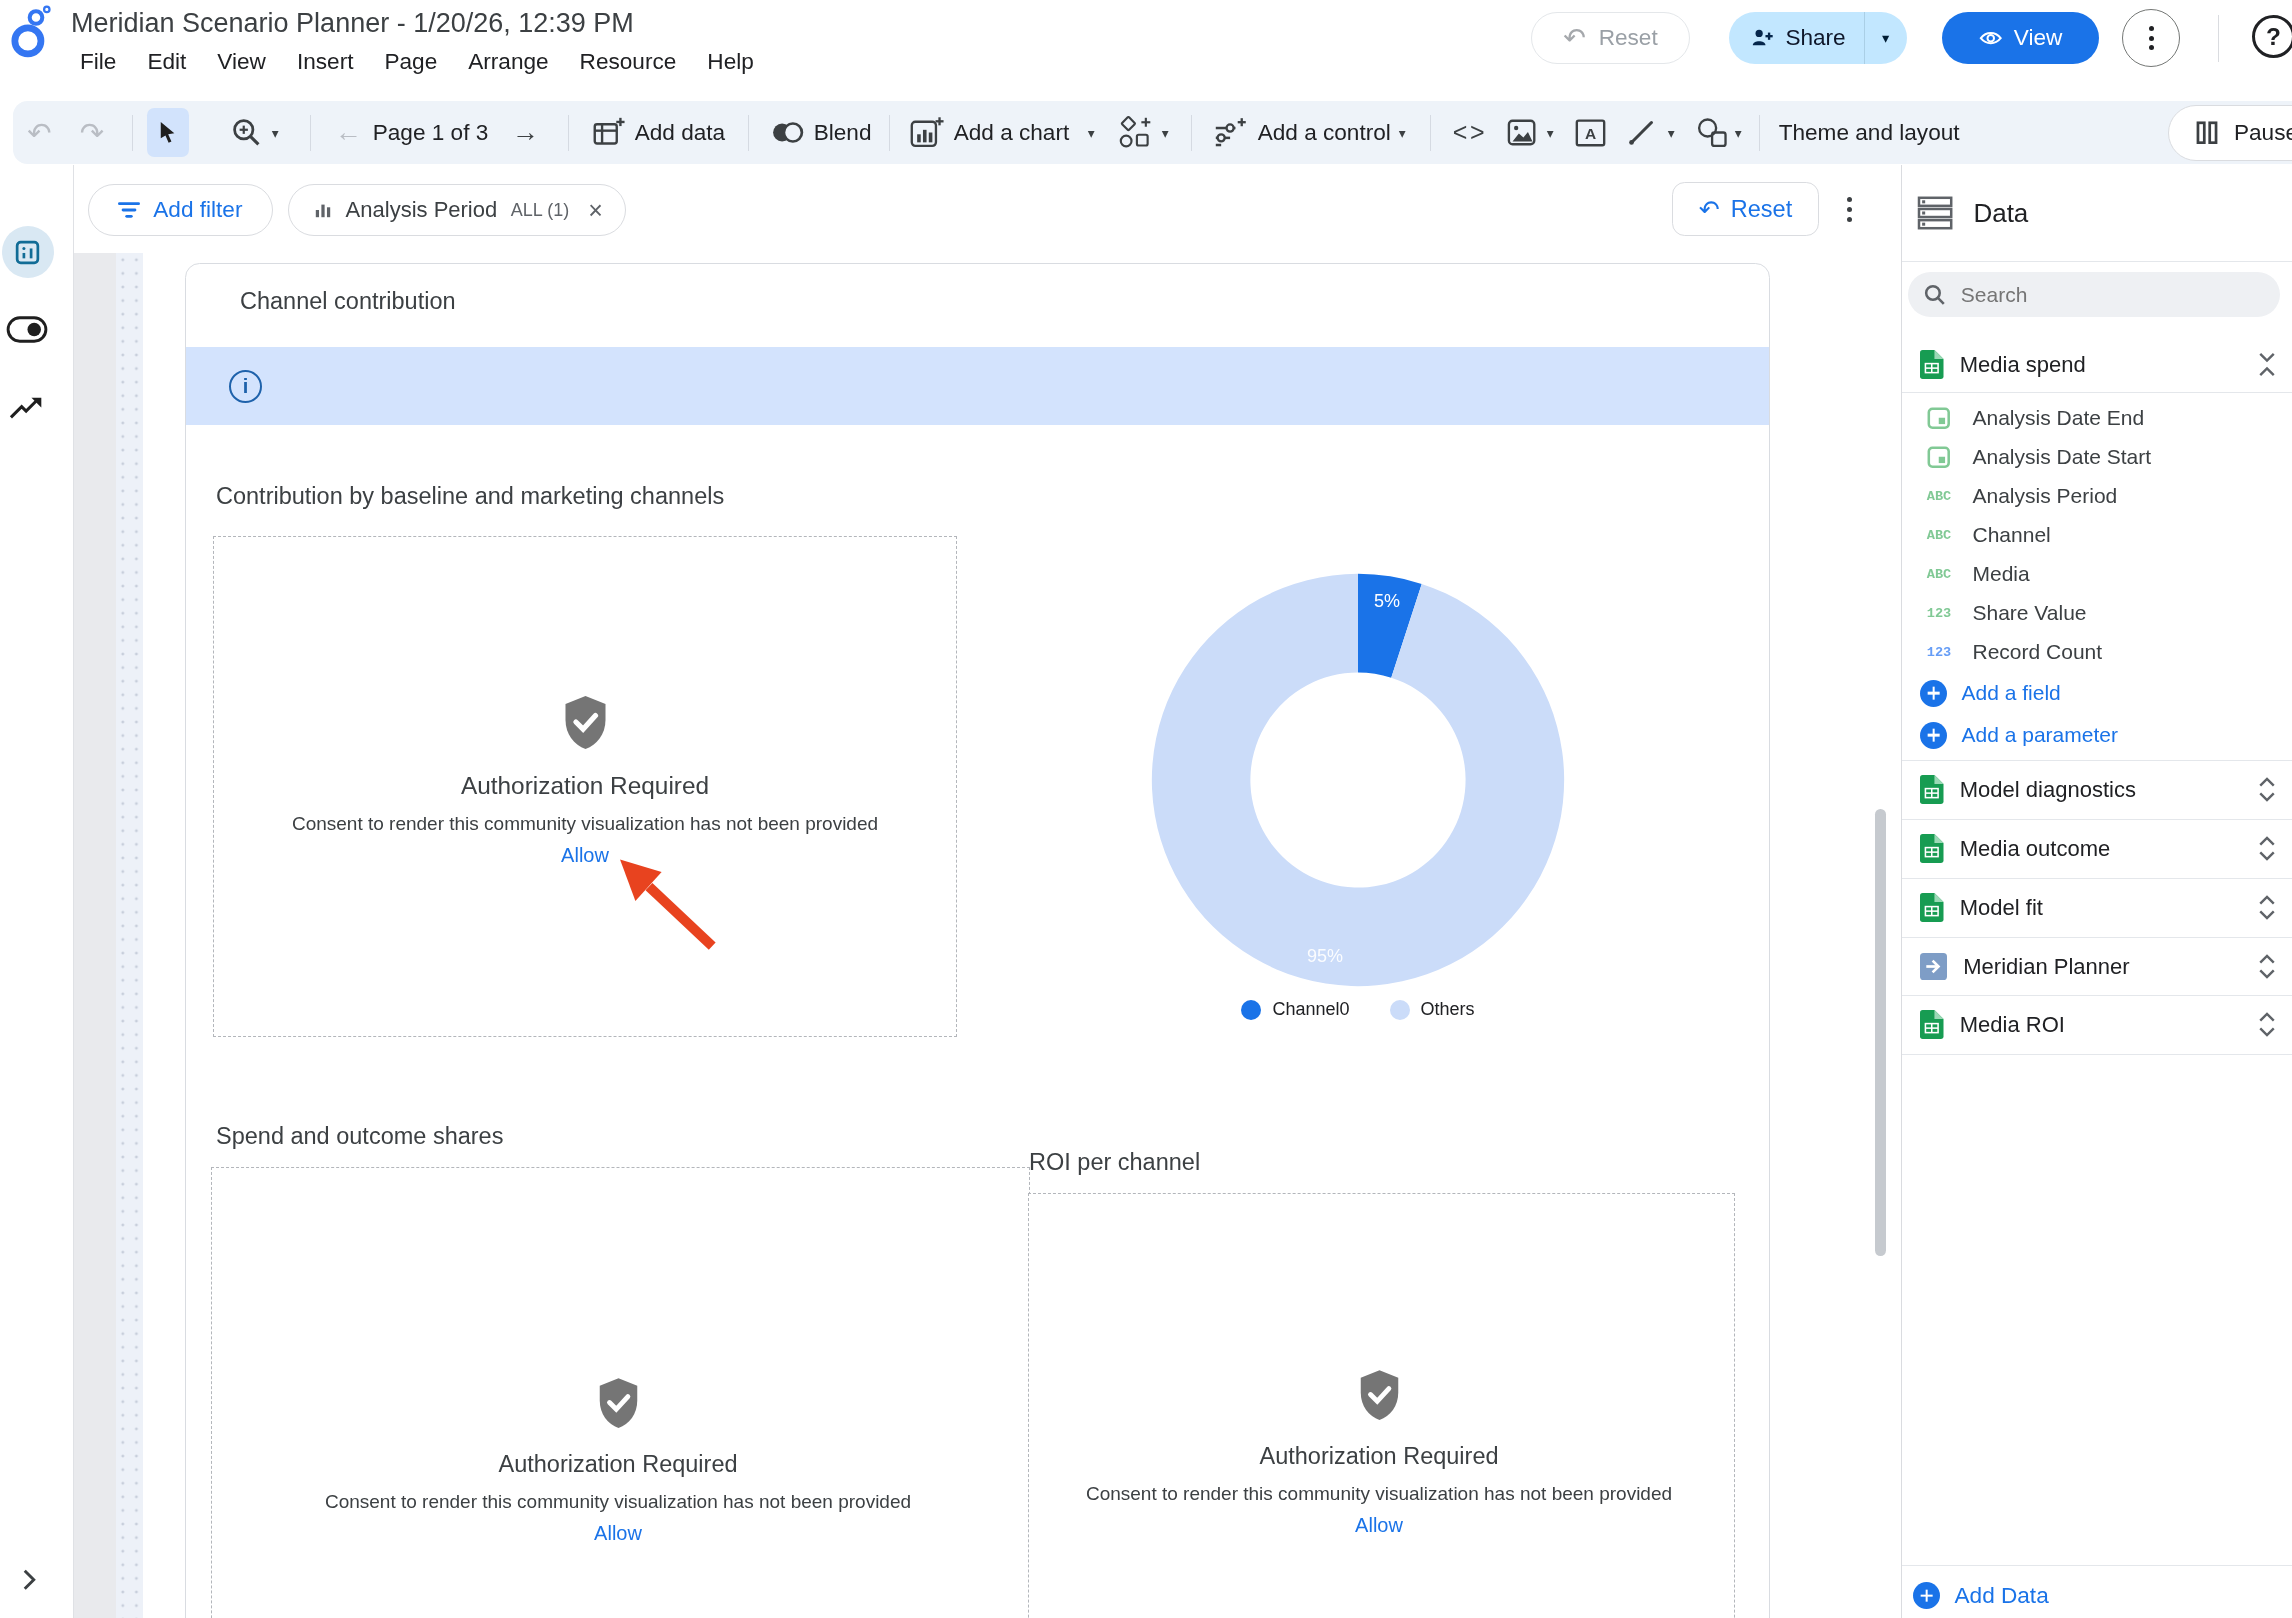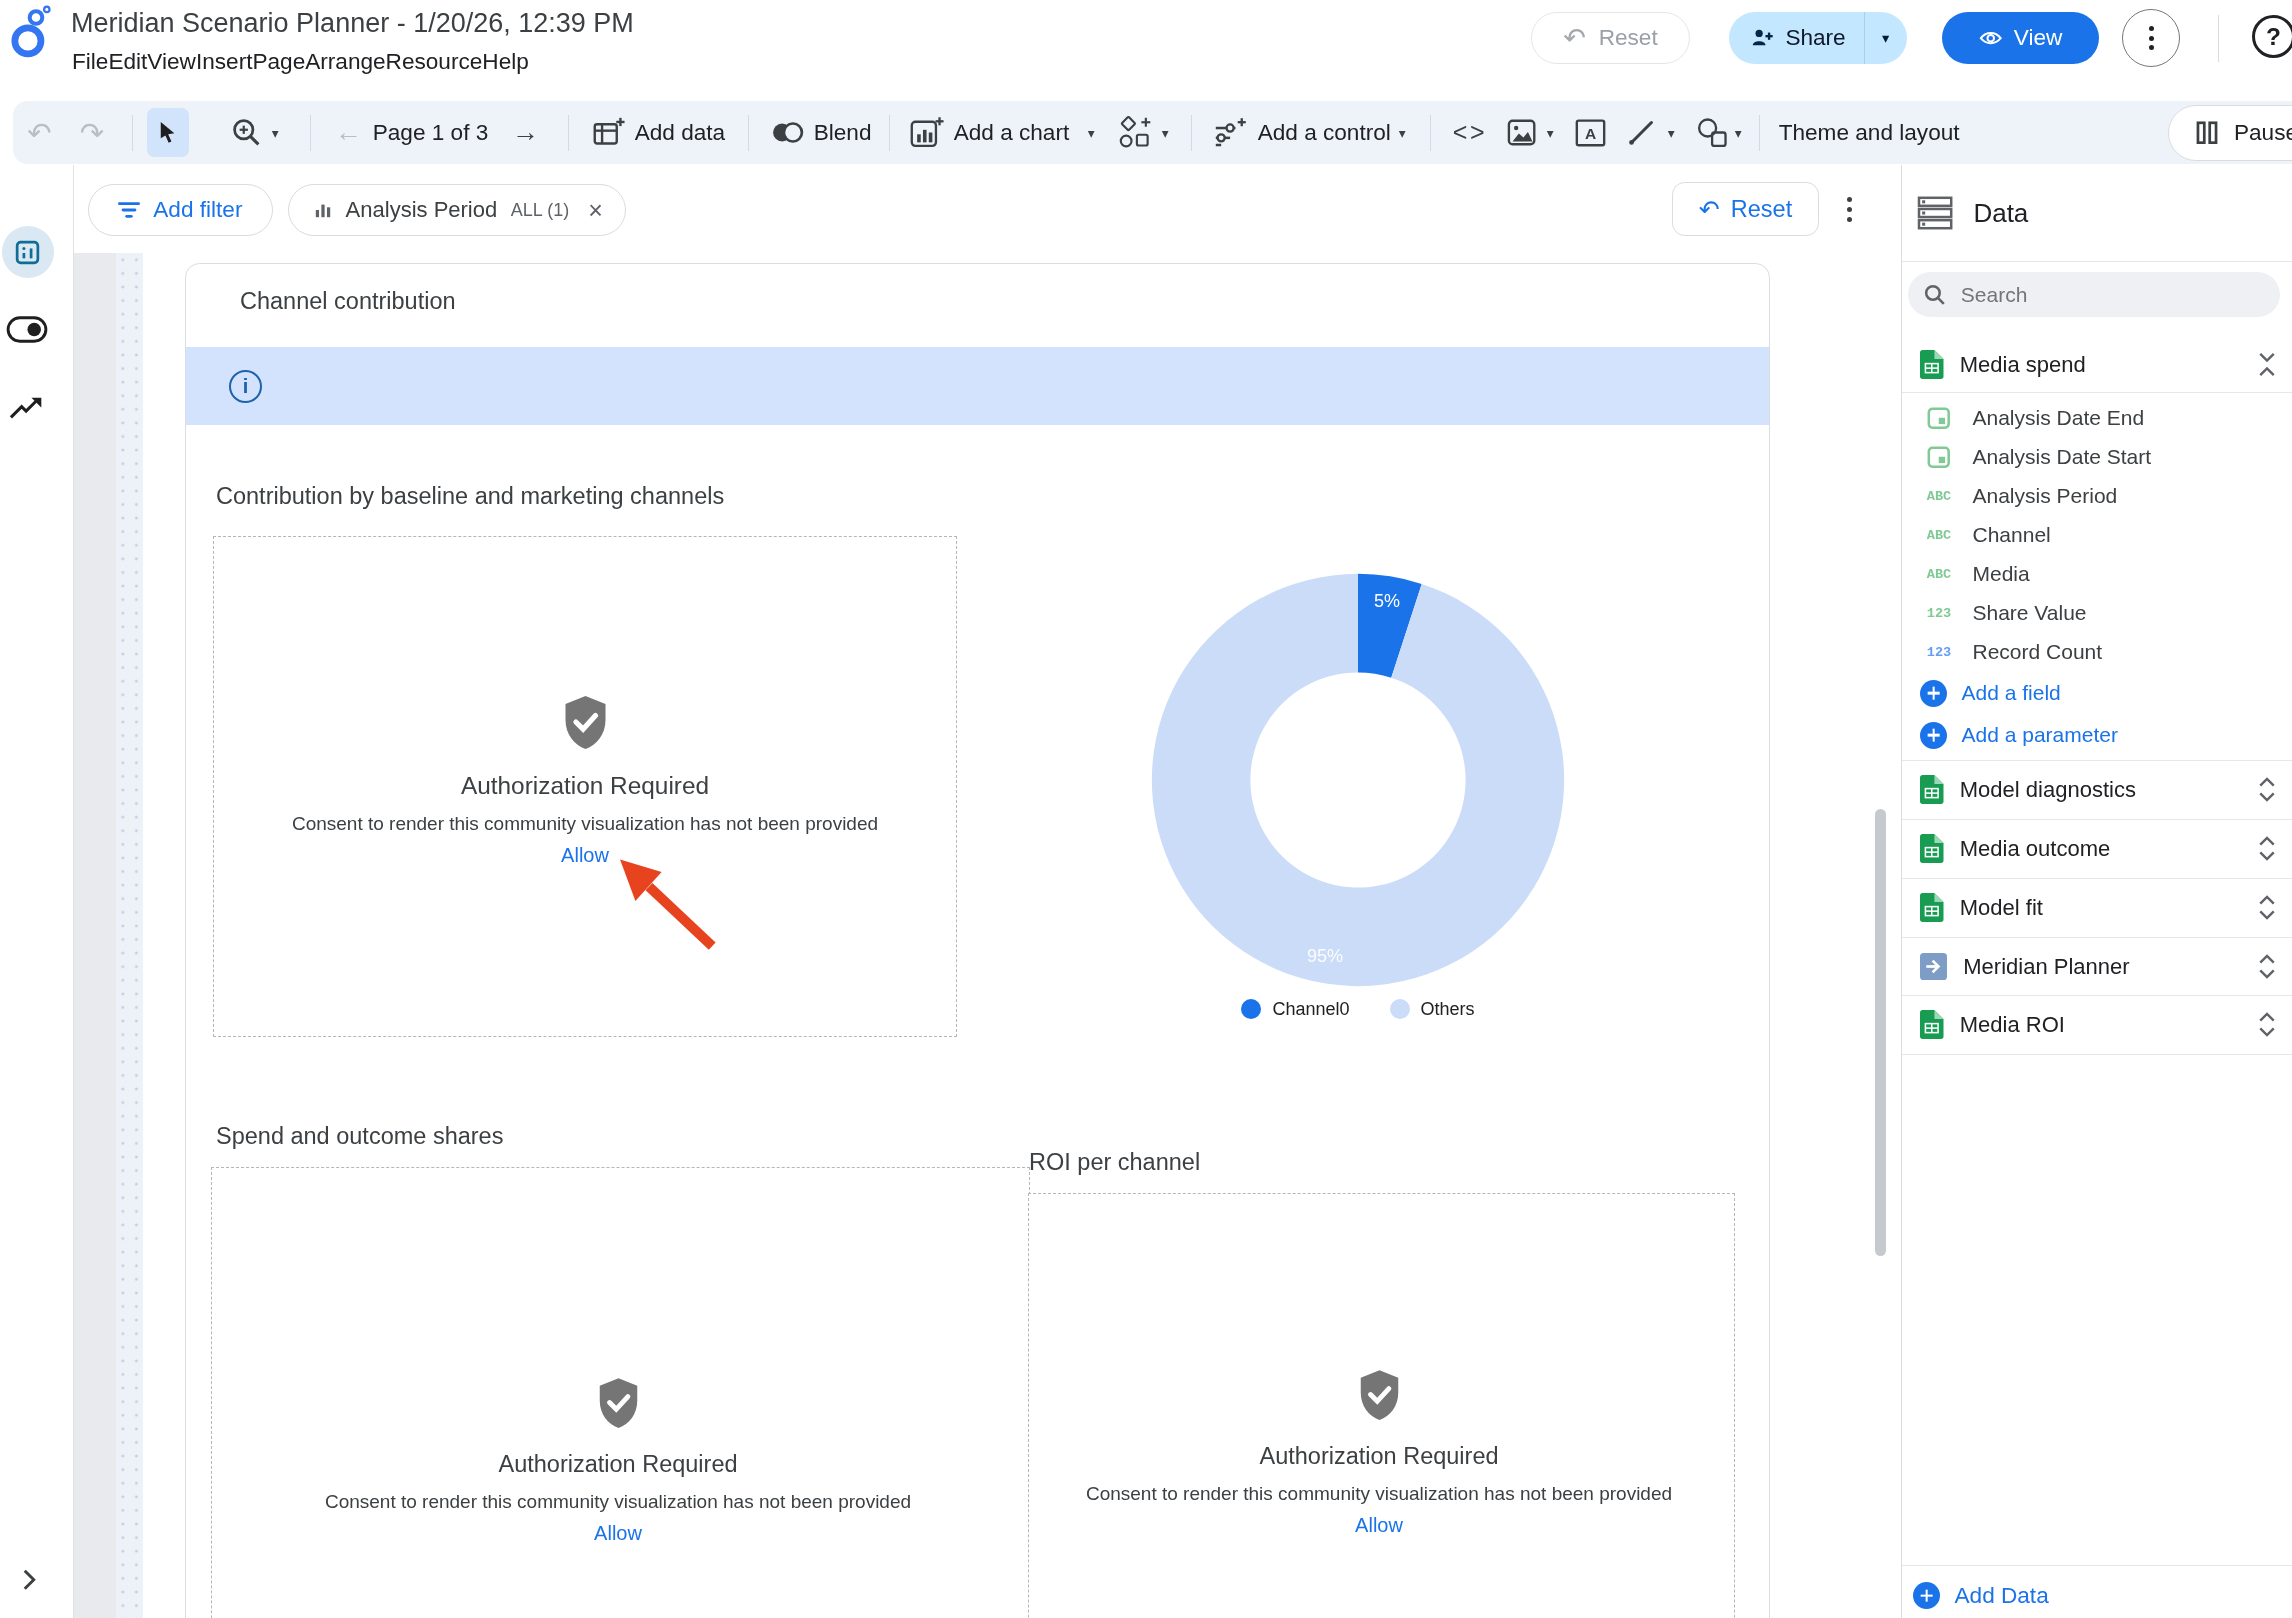--- a/index.html
+++ b/index.html
@@ -22,21 +22,21 @@
 .chip{border:1.4px solid #dadce0;border-radius:26px;background:#fff;display:flex;align-items:center}
 
 .dashed{position:absolute;border:1.8px dashed #b3b6bb;background:#fff}
 .sech{position:absolute;font-size:23.5px;color:#3c4043;white-space:nowrap}
 .auth{position:absolute;width:688px;text-align:center}
 .auth .sh{margin:0 auto 22px}
 .auth .t{font-size:24.4px;font-weight:500;color:#3c4043;margin-bottom:12.7px}
 .auth .m{font-size:19px;color:#3c4043;margin-bottom:9px}
 .auth .a{font-size:20px;color:#1a73e8;cursor:pointer;display:inline-block}
 .leg{display:flex;gap:40px;justify-content:center}
-.leg .it{display:flex;gap:11px;font-size:18px;color:#202124}
+.leg .it{display:flex;align-items:center;gap:11px;font-size:18px;color:#202124}
 .dot{width:20px;height:20px;border-radius:50%}
 
 #dpanel{position:absolute;left:1901px;top:165px;width:392px;height:1454px;background:#fff;border-left:0.9px solid #dadce0}
 .dpsep{position:absolute;left:0;width:100%;height:0.9px;background:#e4e7eb}
 .frow{position:absolute;left:0;width:100%;height:40px;display:flex;align-items:center;padding-left:18px;cursor:pointer}
 .ficon{width:38px;display:flex;justify-content:center;align-items:center}
 .flabel{font-size:21px;color:#3c4043;margin-left:14.5px;white-space:nowrap}
 .srow{position:absolute;left:0;width:100%;height:59px;display:flex;align-items:center;padding-left:18px;cursor:pointer}
 .slabel{font-size:22px;color:#202124;margin-left:16.3px;white-space:nowrap}
 .unfold{position:absolute;right:16.3px}
@@ -53,21 +53,21 @@
 
 <div id="stage">
 
   <div class="abs" style="left:0;top:0;width:2292px;height:100px;background:#fff">
     <svg class="abs" style="left:7.2px;top:3.6px" width="49" height="54" viewBox="0 0 54 60">
       <circle cx="23" cy="41" r="14.5" fill="none" stroke="#3476f2" stroke-width="7.5"></circle>
       <circle cx="32" cy="15" r="7" fill="none" stroke="#3476f2" stroke-width="4.5"></circle>
       <circle cx="44" cy="6" r="3" fill="none" stroke="#3476f2" stroke-width="2.5"></circle>
     </svg>
     <div class="abs" style="left:71px;top:8.1px;font-size:27px;color:#3c4043;white-space:nowrap">Meridian Scenario Planner - 1/20/26, 12:39 PM</div>
-    <div class="abs flex" style="left:72px;top:49px;">
+    <div class="abs flex" style="left:80px;top:49px;gap:31px">
       <span class="menu-item">File</span>
       <span class="menu-item">Edit</span>
       <span class="menu-item">View</span>
       <span class="menu-item">Insert</span>
       <span class="menu-item">Page</span>
       <span class="menu-item">Arrange</span>
       <span class="menu-item">Resource</span>
       <span class="menu-item">Help</span>
     </div>
 

